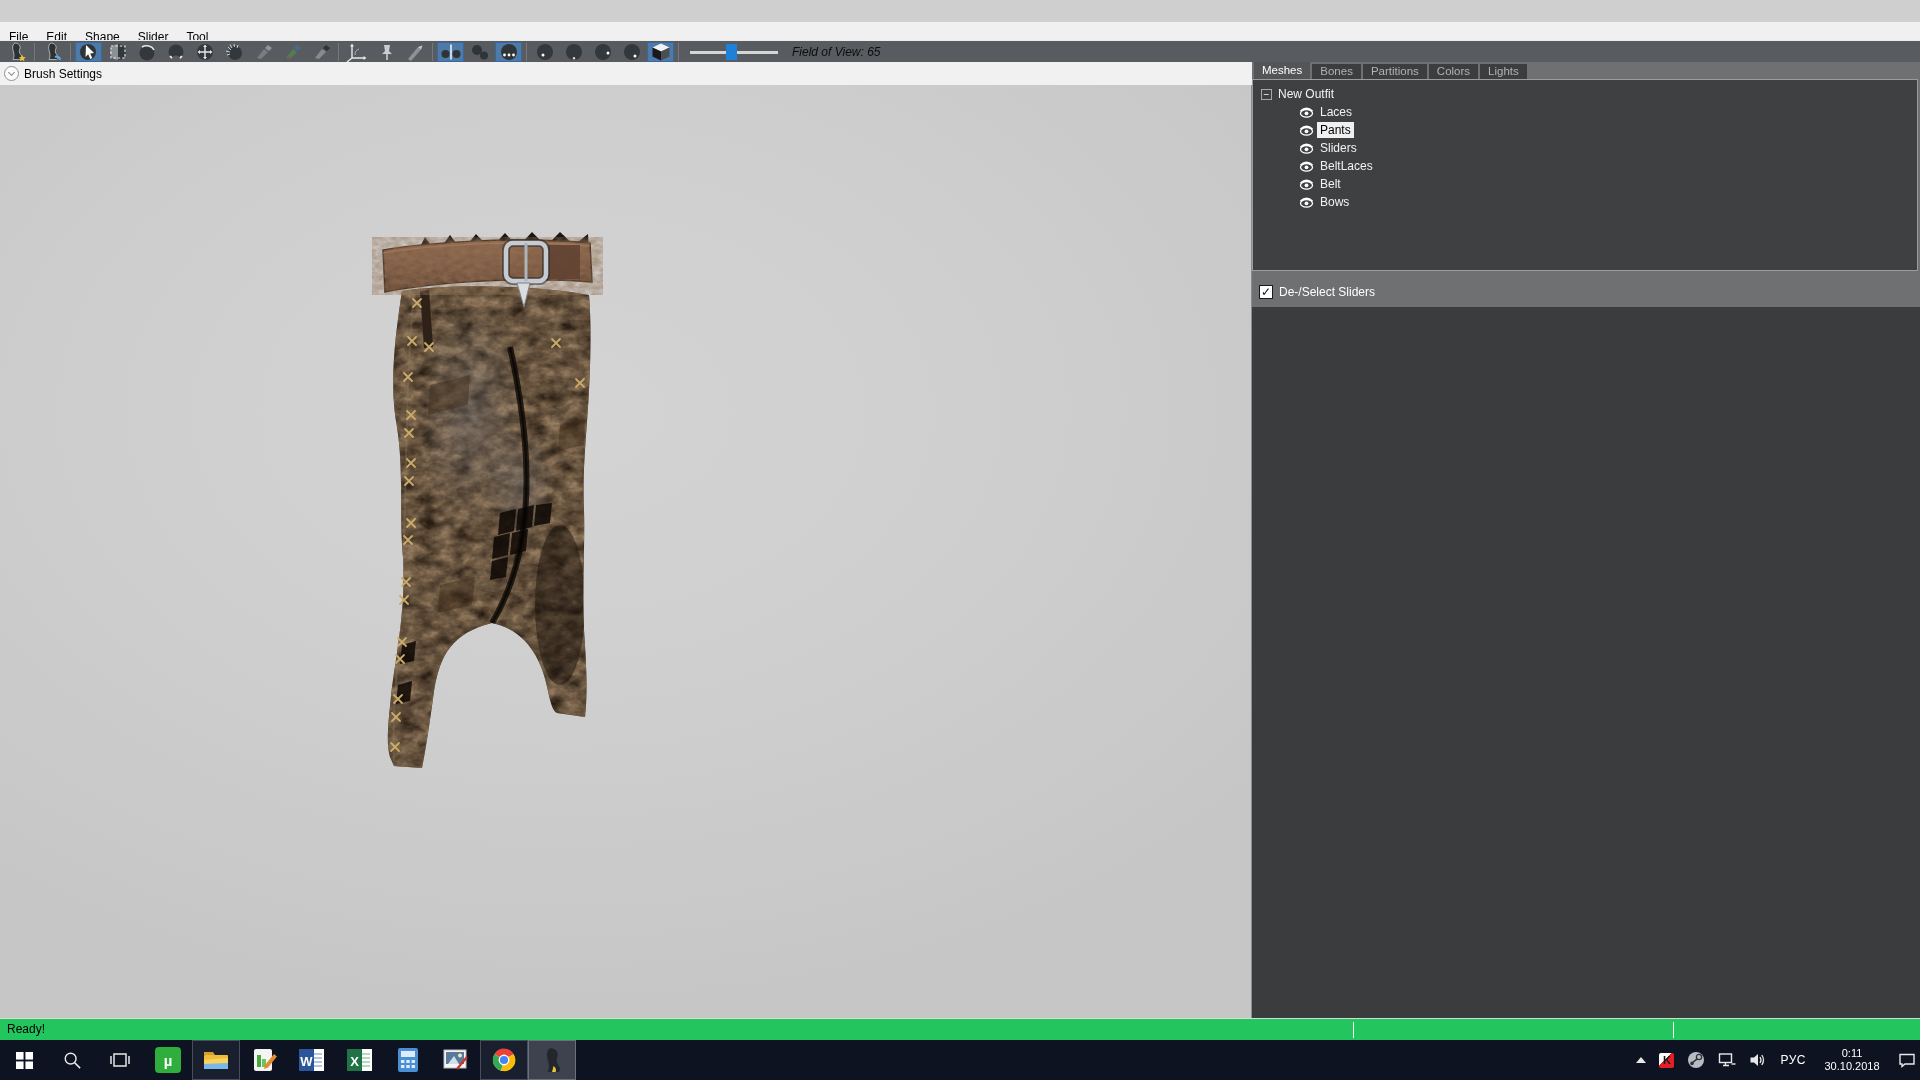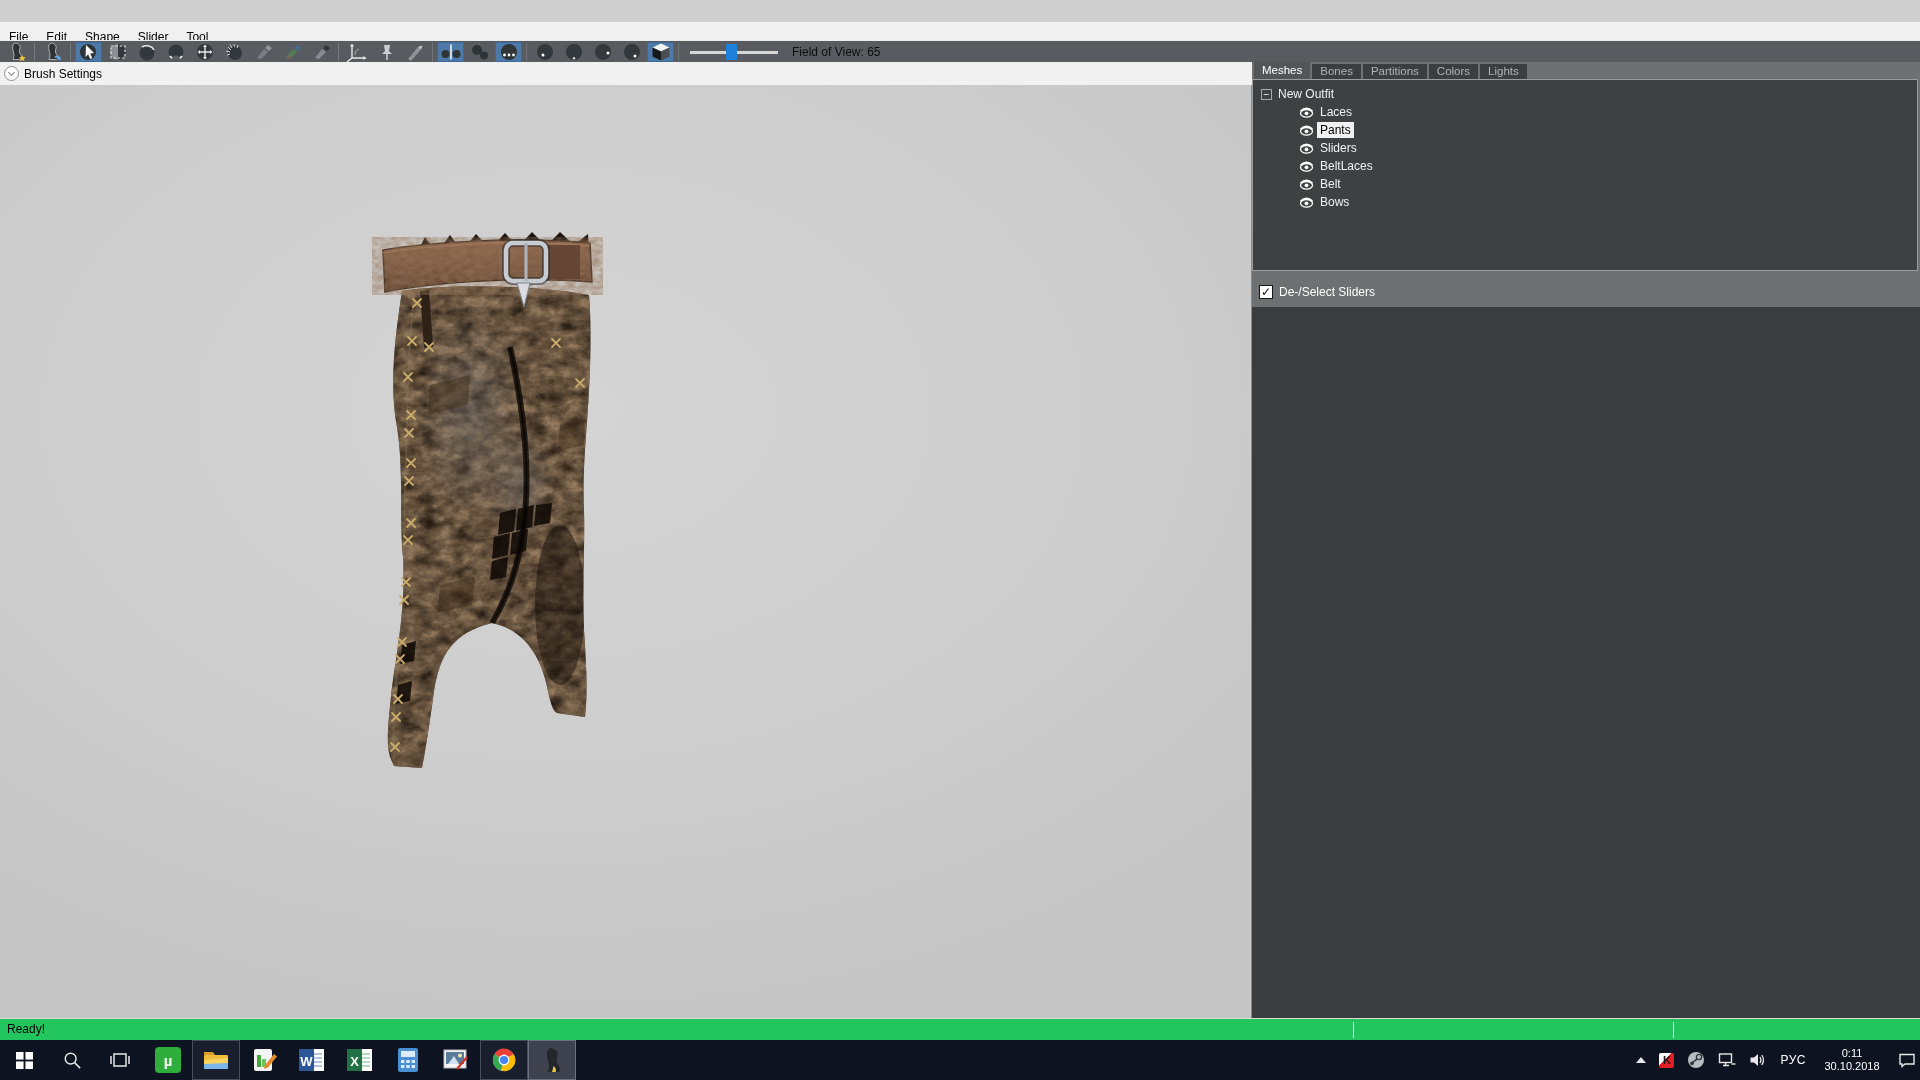--- a/index.html
+++ b/index.html
@@ -21,21 +21,21 @@
   .g-x::before,.g-x::after { content:""; position:absolute; left:5px; top:0; width:1.4px; height:14px; background:#fff; }
   .g-x::before { transform:rotate(45deg); } .g-x::after { transform:rotate(-45deg); }
 
   
   .menubar { position:absolute; left:0; top:22px; width:1920px; height:30px;
     background:#f0f0f0; display:flex; align-items:center; font-size:12px; color:#000; }
   .menu-item { padding:0 9px; height:18px; line-height:18px; }
 
   
   .toolbar { position:absolute; left:0; top:40px; width:1920px; height:22px;
-    background:#585c60; border-top:1px solid #ececec; display:flex; align-items:center; padding-left:2px; }
+    background:#585c60; border-top:1px solid #ececec; display:flex; align-items:center; padding-left:2px;font-style:italic; }
   .tb { width:27px; height:20px; margin:0 1px; display:flex; align-items:center; justify-content:center; border-radius:1px; }
   .tb.sel { background:#4d7aa8; box-shadow:inset 0 0 0 1px #3a689a; }
   .tb.dis { opacity:.5; }
   .tsep { width:1px; height:18px; background:#46494c; border-right:1px solid #74787c; margin:0 3px; }
   .fov-slider { position:relative; width:88px; height:18px; margin:0 14px 0 8px; }
   .fov-track { position:absolute; left:0; right:0; top:8px; height:3px; background:#d6d6d6; }
   .fov-handle { position:absolute; top:1px; width:11px; height:16px; background:#1e80d8; left:36px; }
   .fov-label { font-size:12px; color:#0d0d0d; }
 
   

